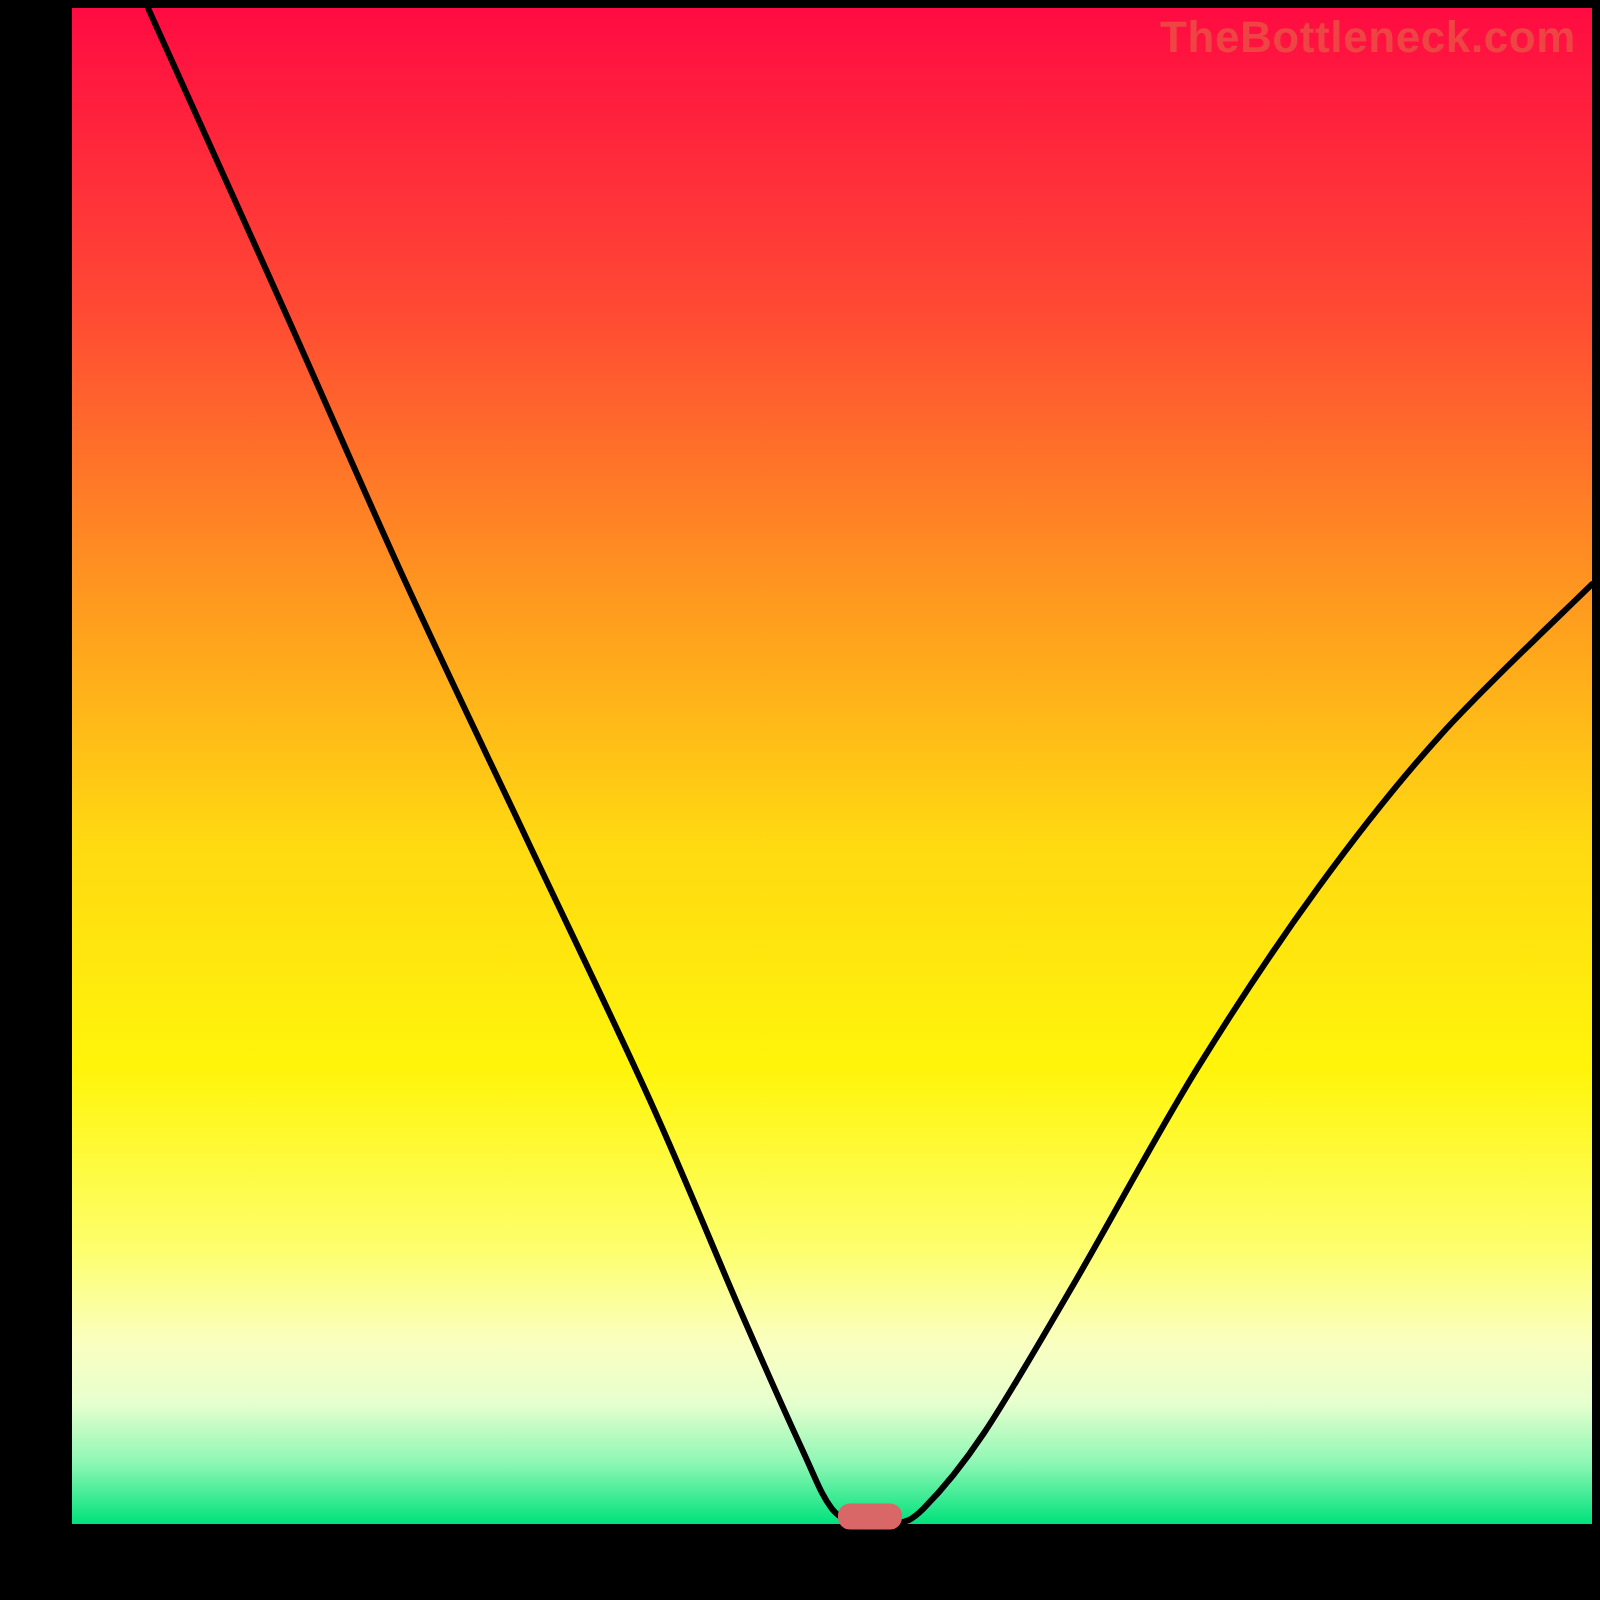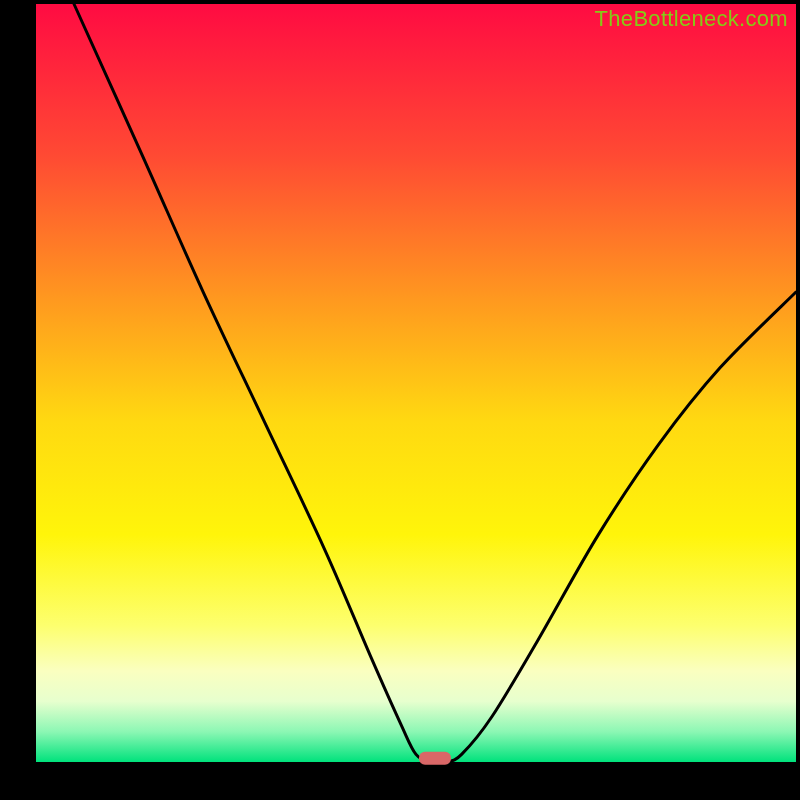--- a/index.html
+++ b/index.html
@@ -14,23 +14,23 @@
   .frame {
     position: relative;
     width: 800px;
     height: 800px;
     background: #000;
   }
   .watermark {
     position: absolute;
     top: 6px;
     right: 12px;
-    color: #84cc16;
+    color: #ef4444;
     font-size: 22px;
-    font-weight: 400;
+    font-weight: 700;
     letter-spacing: 0.3px;
     z-index: 5;
     text-align: center;
   }
   svg {
     display: block;
   }
 </style>
 </head>
 <body>

